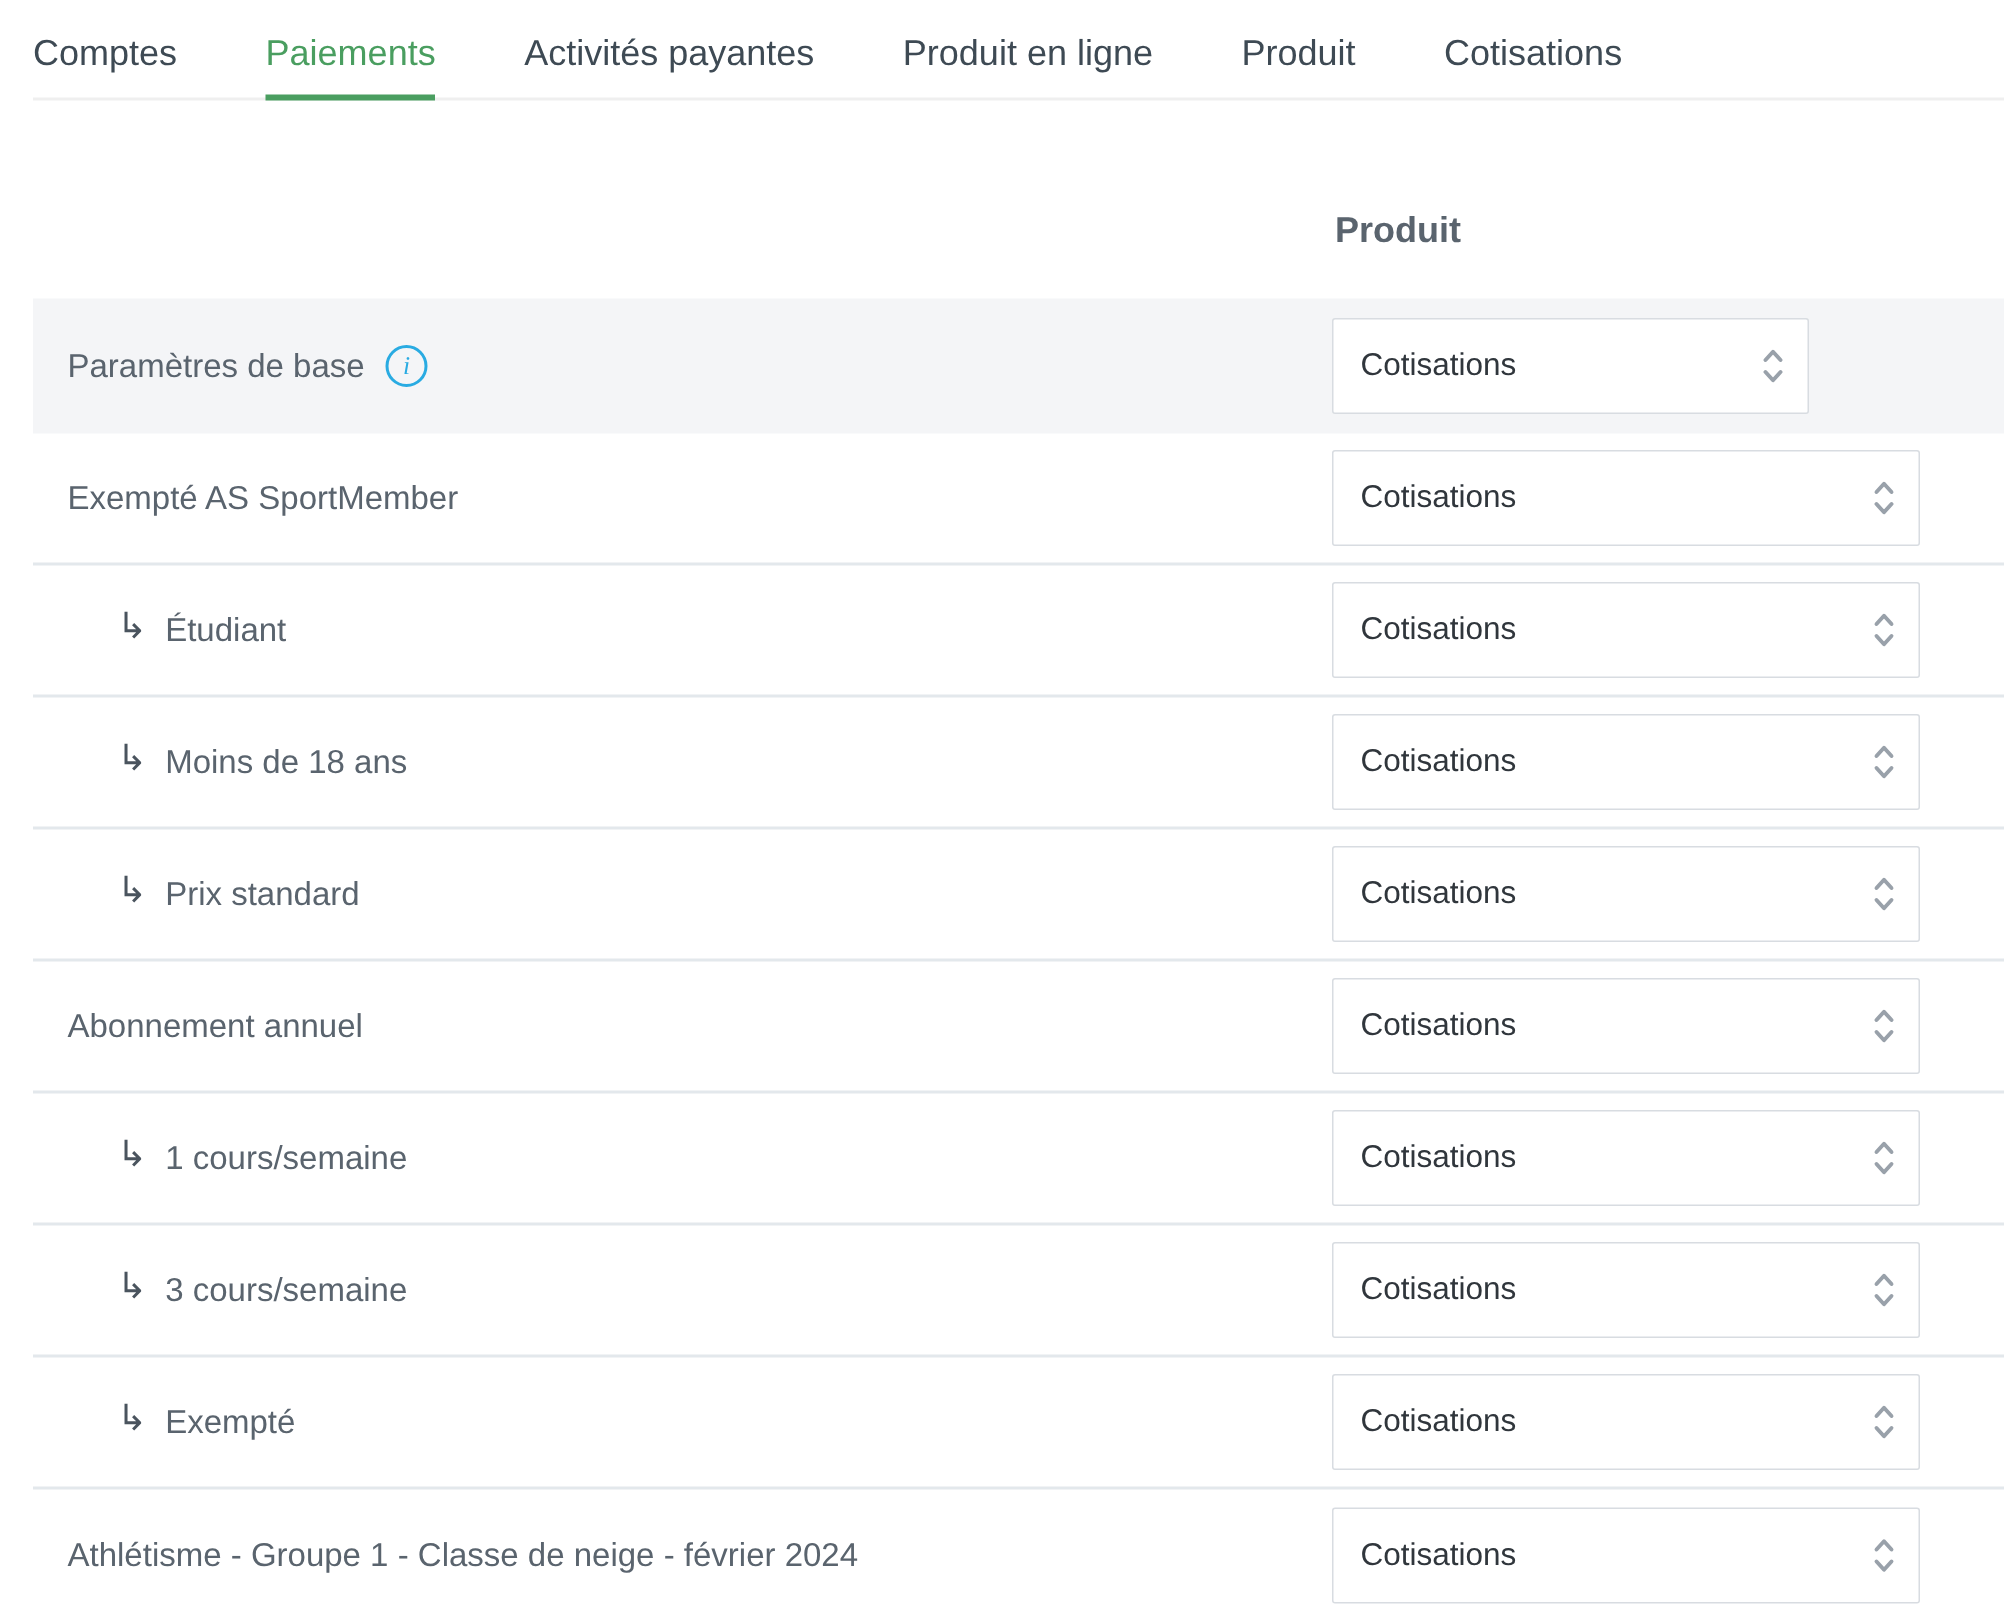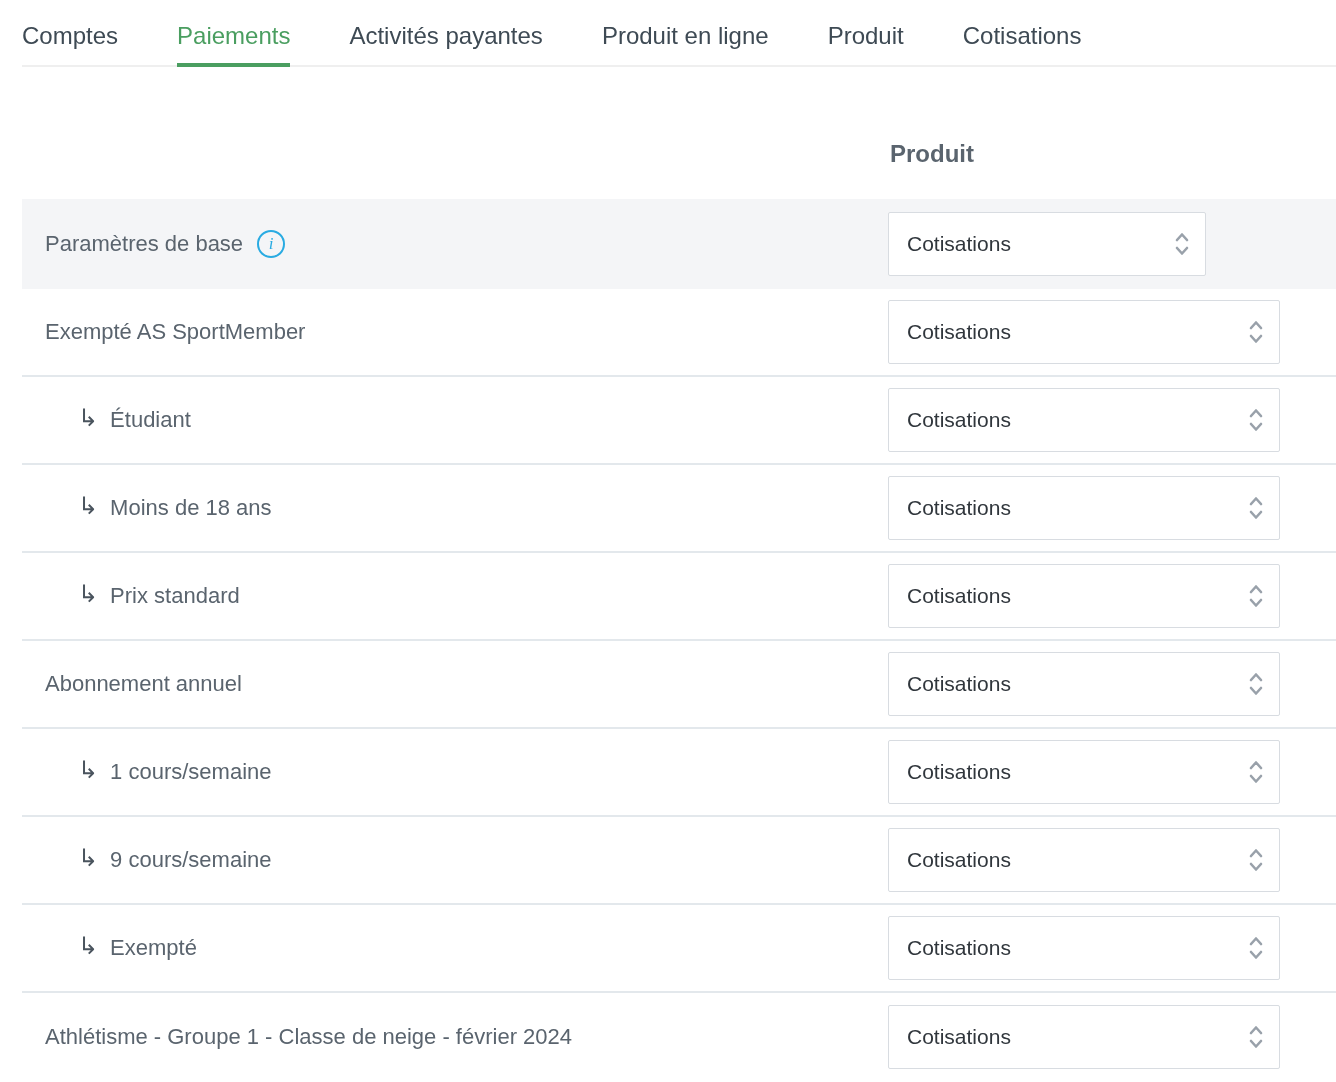--- a/index.html
+++ b/index.html
@@ -237,21 +237,21 @@
       <svg class="chevron" width="16" height="26" viewBox="0 0 16 26">
         <polyline points="3,9 8,3.5 13,9" fill="none" stroke="#99a1aa" stroke-width="2.6" stroke-linecap="round" stroke-linejoin="round"></polyline>
         <polyline points="3,17 8,22.5 13,17" fill="none" stroke="#99a1aa" stroke-width="2.6" stroke-linecap="round" stroke-linejoin="round"></polyline>
       </svg>
     </div>
   </div>
 
   <div class="row indent">
     <div class="row-label">
       <span class="arrow">↳</span>
-      <span>9 cours/semaine</span>
+      <span>3 cours/semaine</span>
     </div>
     <div class="select">
       <span class="select-value">Cotisations</span>
       <svg class="chevron" width="16" height="26" viewBox="0 0 16 26">
         <polyline points="3,9 8,3.5 13,9" fill="none" stroke="#99a1aa" stroke-width="2.6" stroke-linecap="round" stroke-linejoin="round"></polyline>
         <polyline points="3,17 8,22.5 13,17" fill="none" stroke="#99a1aa" stroke-width="2.6" stroke-linecap="round" stroke-linejoin="round"></polyline>
       </svg>
     </div>
   </div>
 

